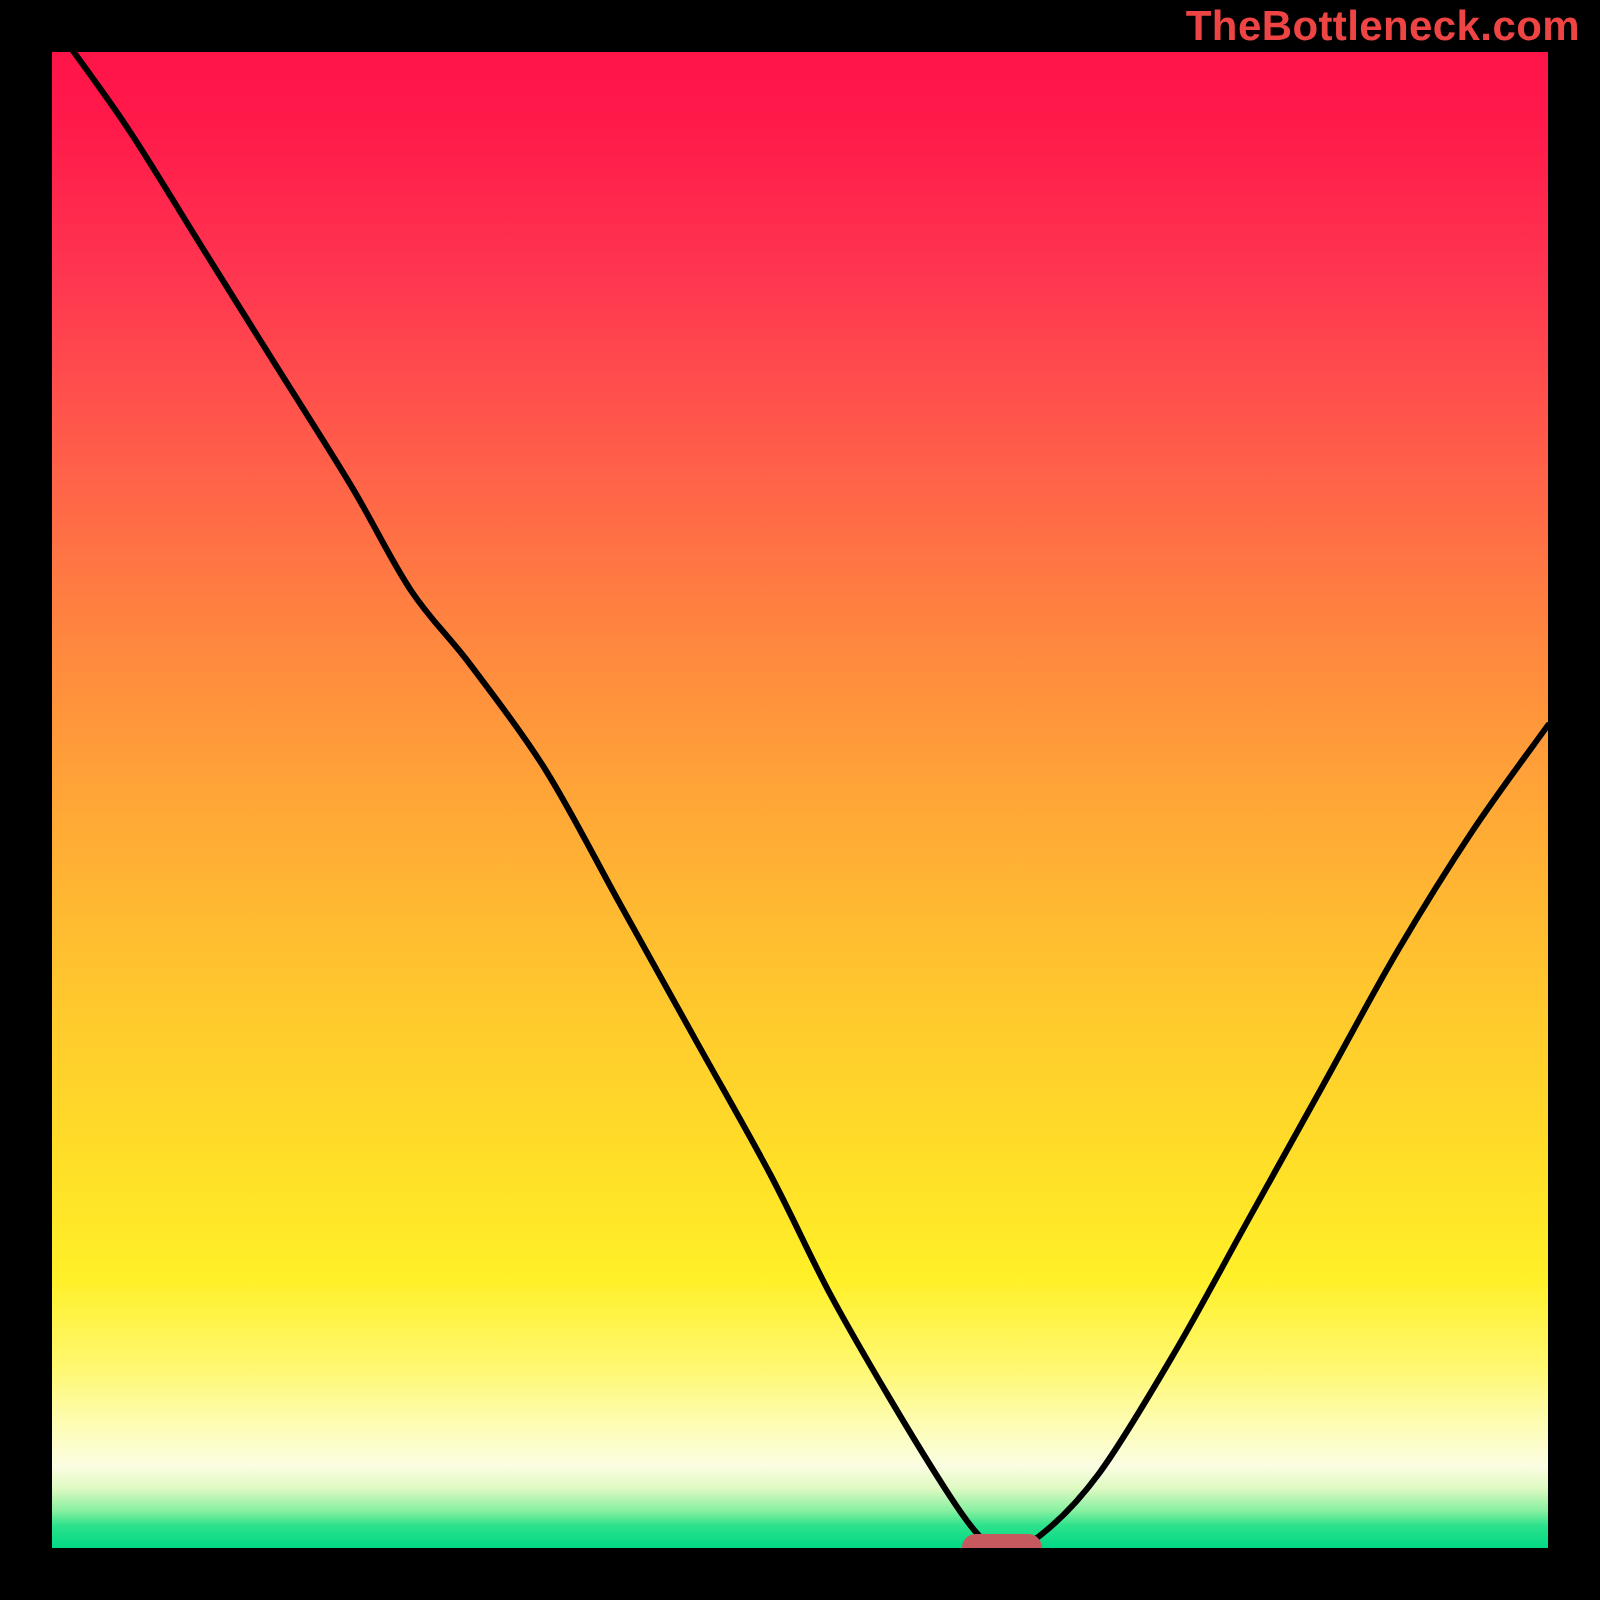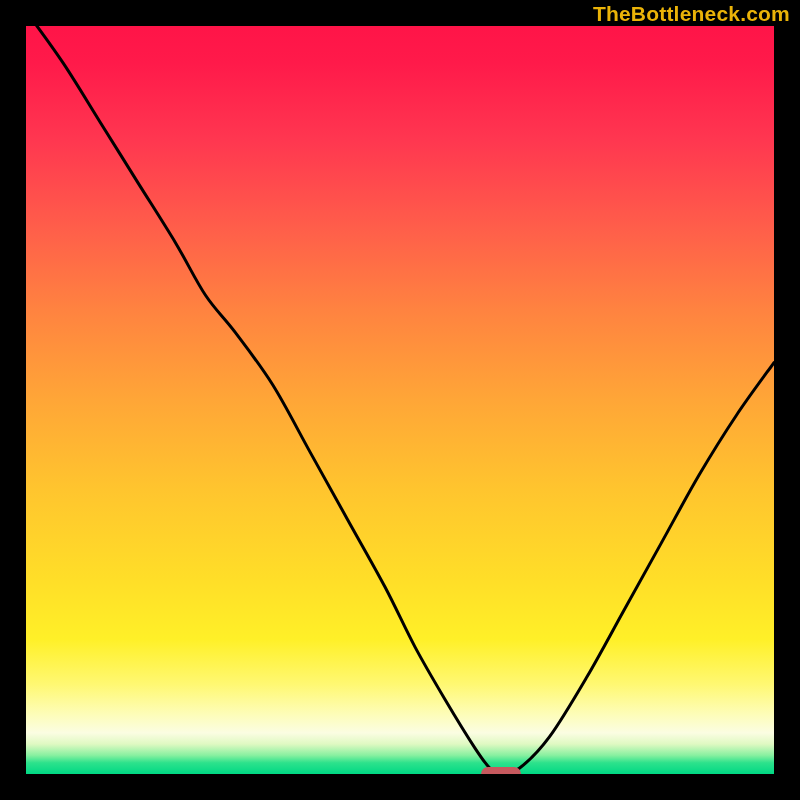--- a/index.html
+++ b/index.html
@@ -50,21 +50,21 @@
       #00d884 100%
     );
   }
   .watermark {
     position: absolute;
     top: 2px;
     right: 10px;
     font-family: Arial, Helvetica, sans-serif;
     font-size: 21px;
     font-weight: bold;
-    color: #eab308;
+    color: #ef4444;
     letter-spacing: 0.2px;
   }
   .curve-svg {
     position: absolute;
     left: 0;
     top: 0;
     width: 100%;
     height: 100%;
   }
   .marker {

